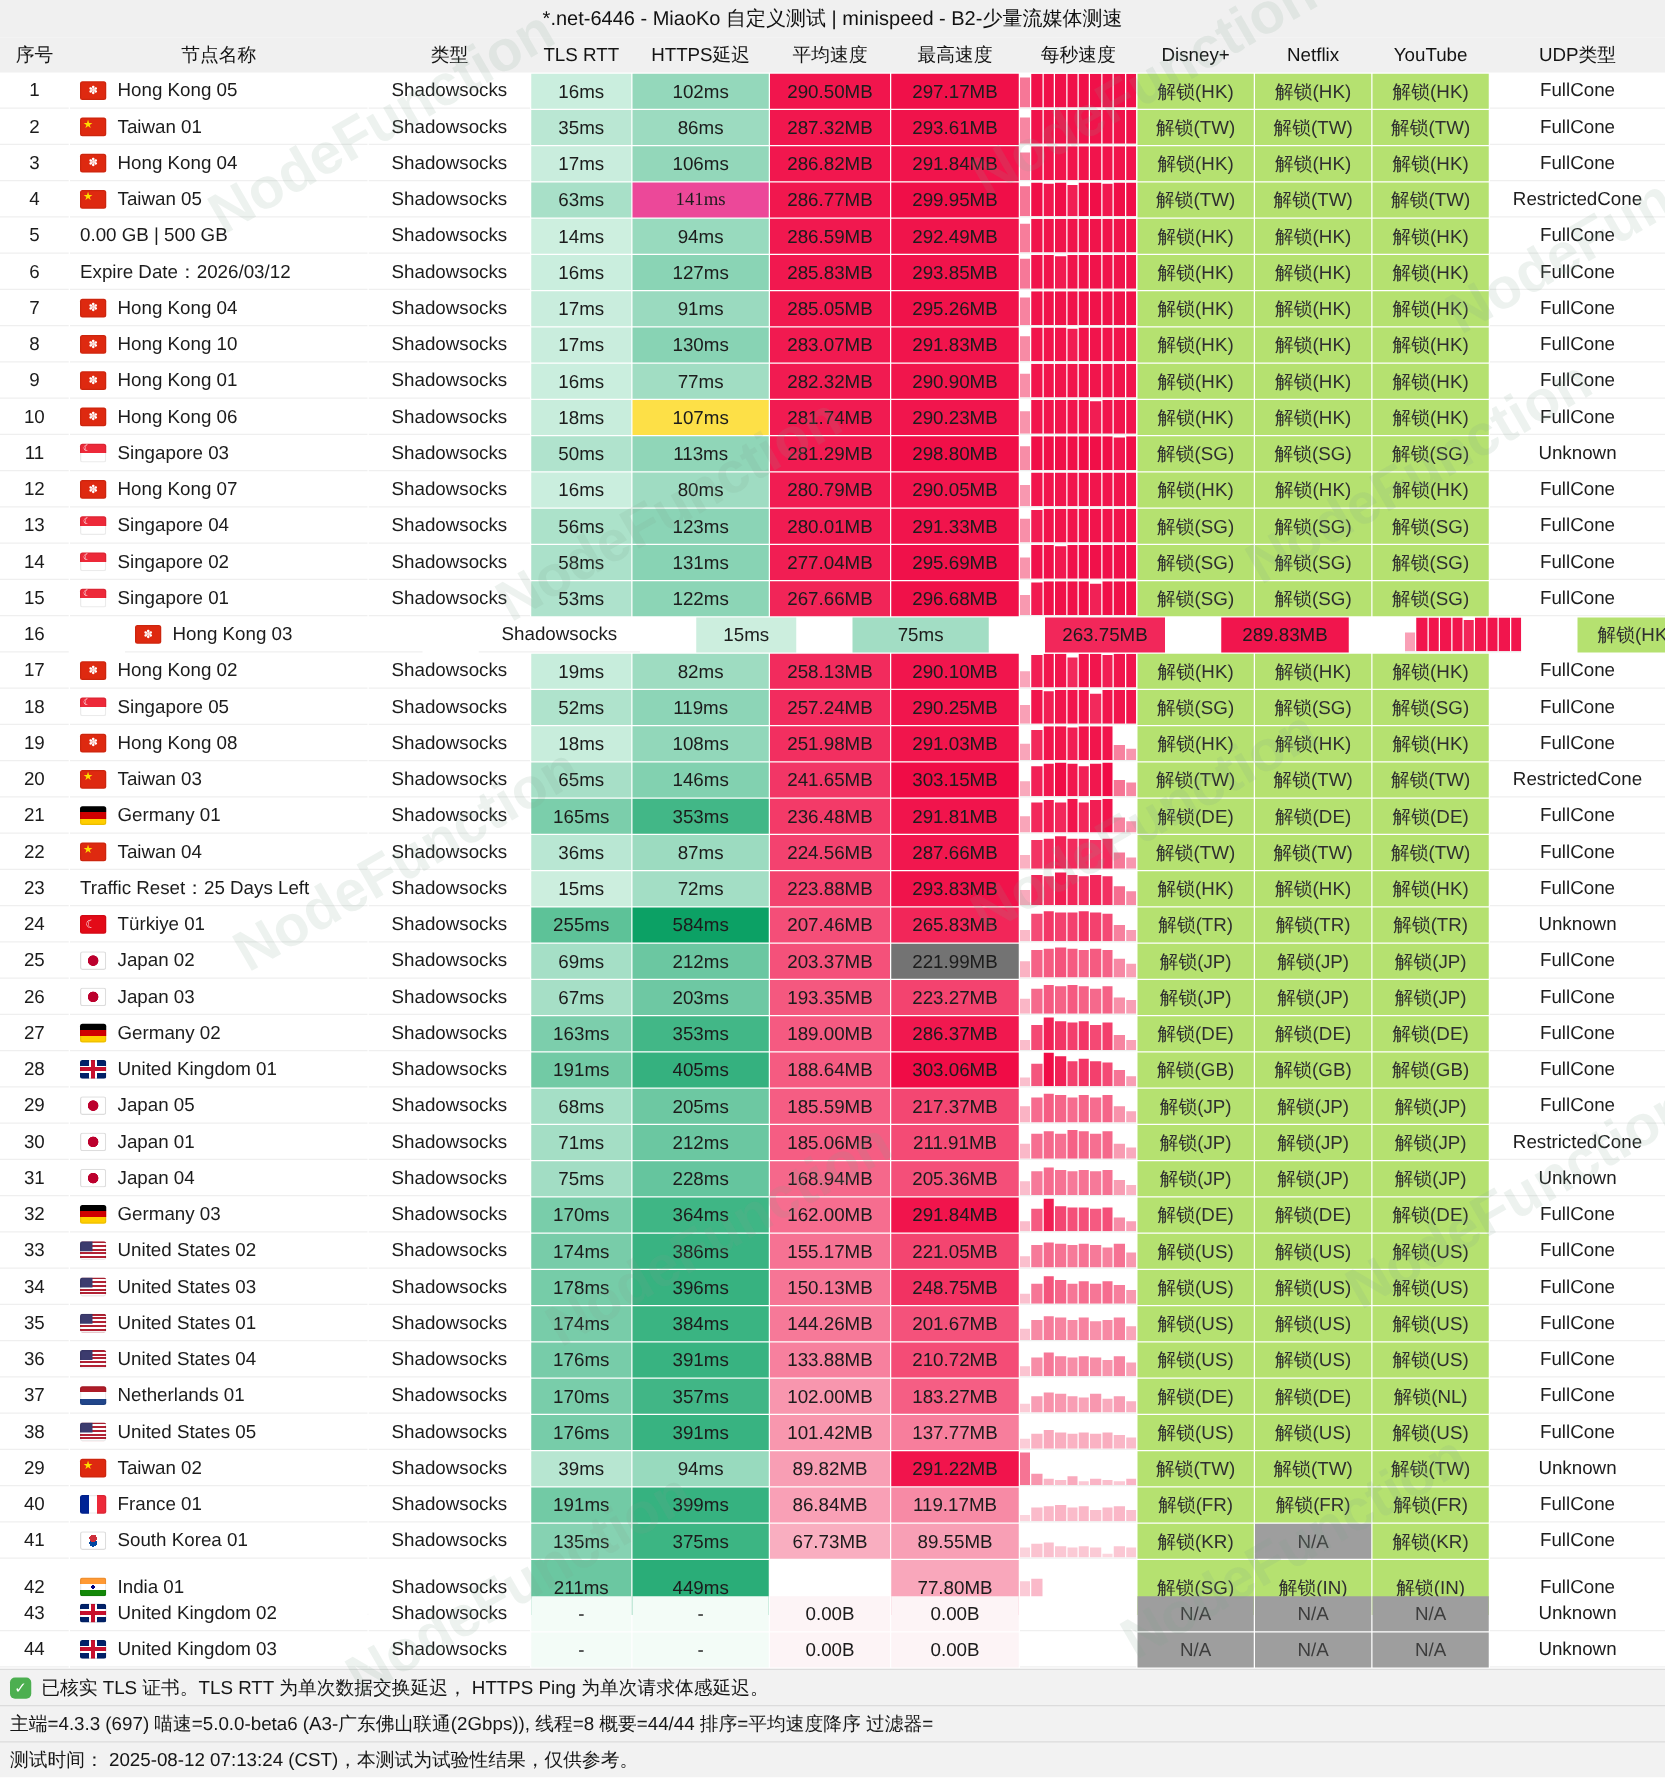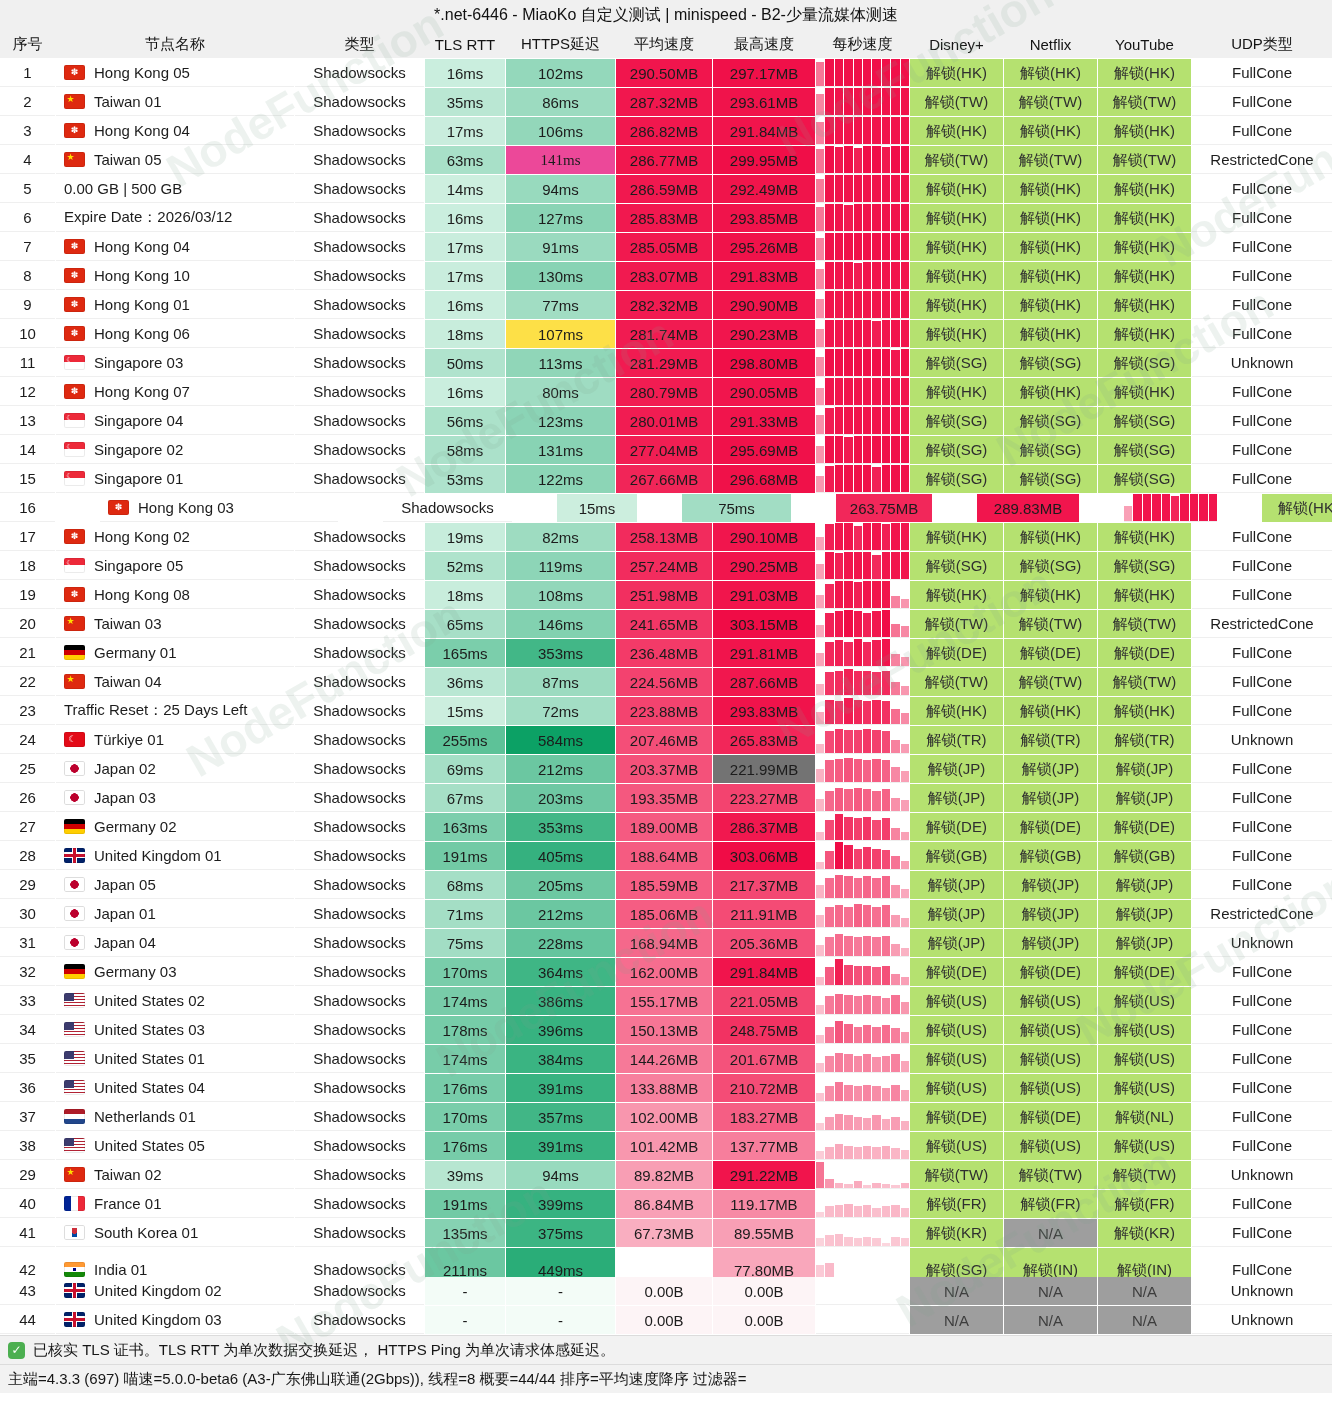--- a/index.html
+++ b/index.html
@@ -1419,20 +1419,23 @@
   </div>
 
 <div id="footer">
   <div class="frow">
     <span class="checkbox">✓</span>
     <span>已核实 TLS 证书。TLS RTT 为单次数据交换延迟， HTTPS Ping 为单次请求体感延迟。</span>
   </div>
   <div class="frow">
     <span>主端=4.3.3 (697) 喵速=5.0.0-beta6 (A3-广东佛山联通(2Gbps)), 线程=8 概要=44/44 排序=平均速度降序 过滤器=</span>
   </div>
+  <div class="frow">
+    <span>测试时间： 2025-08-12 07:13:24 (CST)，本测试为试验性结果，仅供参考。</span>
+  </div>
 </div>
 
 <div id="watermarks">
     <span class="wm" style="left: 150px; top: 70px;">NodeFunction</span>
     <span class="wm" style="left: 760px; top: 40px;">NodeFunction</span>
     <span class="wm" style="left: 1140px; top: 150px;">NodeFunction</span>
     <span class="wm" style="left: 380px; top: 380px;">NodeFunction</span>
     <span class="wm" style="left: 980px; top: 350px;">NodeFunction</span>
     <span class="wm" style="left: 170px; top: 660px;">NodeFunction</span>
     <span class="wm" style="left: 760px; top: 630px;">NodeFunction</span>

